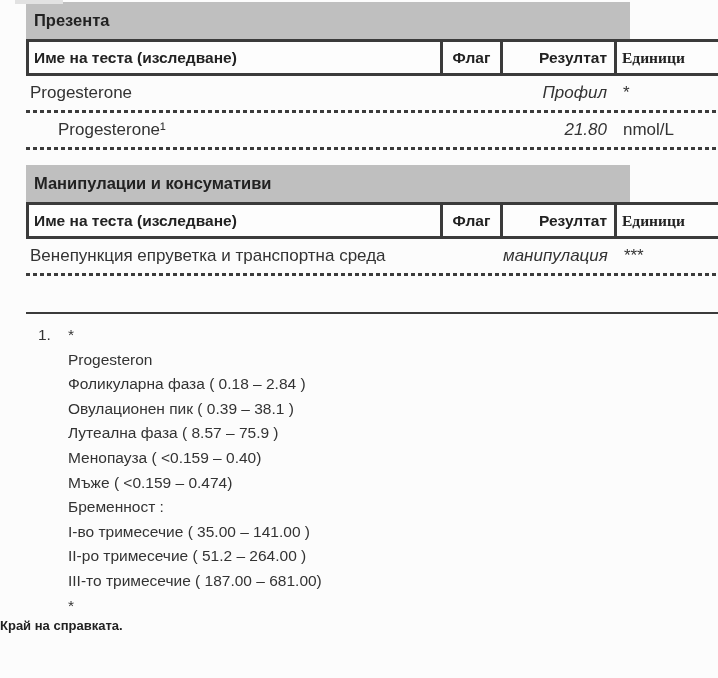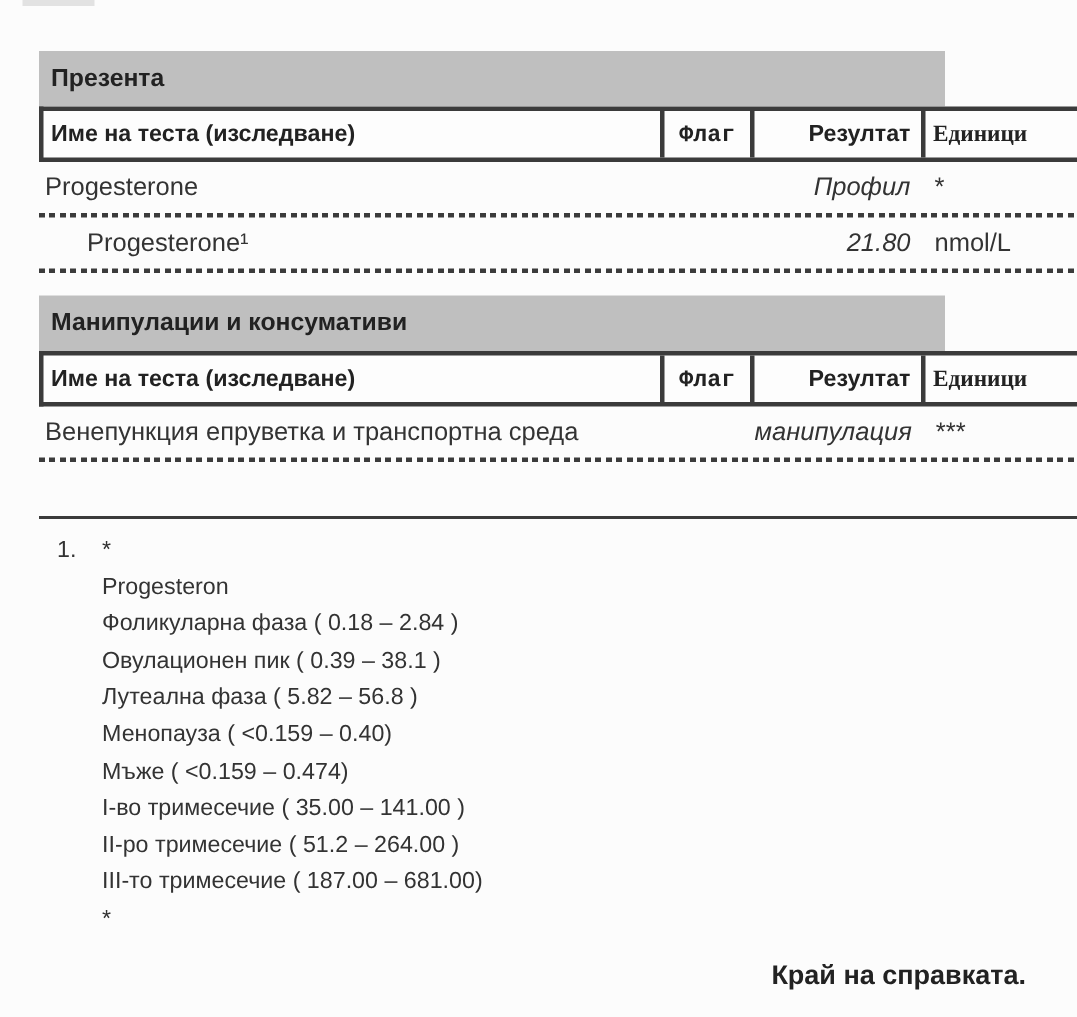--- a/index.html
+++ b/index.html
@@ -9,21 +9,21 @@
     font-family:"Liberation Sans", sans-serif;
     color:#303030;
     position:relative;
     overflow:hidden;
   }
   .artifact {
     position:absolute; left:15px; top:0;
     width:48px; height:4px;
     background:#e2e2e2;
   }
-  .doc { padding-top:34px; }
+  .doc { padding-top:2px; }
 
   .bar {
     margin-left:26px; width:604px; height:37px;
     background:#bfbfbf;
     display:flex; align-items:center;
     box-sizing:border-box; padding-left:8px;
     font-weight:bold; font-size:16.5px; color:#222;
   }
   .bar2 { margin-top:15px;text-align:right; }
 
@@ -36,21 +36,21 @@
     border-left:3px solid #3b3b3b;
     font-weight:bold; font-size:15.5px; color:#222;
     background:#fdfdfd;
   }
   .th {
     display:flex; align-items:center;
     box-sizing:border-box;
     border-right:3px solid #3b3b3b;
   }
   .th-name   { flex:0 0 414px; padding-left:5px; }
-  .th-flag   { flex:0 0 60px;  justify-content:center;font-family:Liberation Mono, monospace; }
+  .th-flag   { flex:0 0 60px;  justify-content:center; }
   .th-result { flex:0 0 114px; justify-content:flex-end; padding-right:7px; }
   .th-units  { flex:1 1 auto;  padding-left:5px; border-right:none;font-family:Liberation Serif, serif; }
 
   .row {
     margin-left:26px; width:692px; height:34px;
     display:flex; align-items:center;
     font-size:17px; color:#333;
     box-sizing:border-box;
   }
   .c { box-sizing:border-box; }
@@ -71,23 +71,22 @@
   }
 
   .footnote {
     display:flex;
     margin-left:38px; margin-top:9px;
     font-size:15.5px; line-height:24.6px; color:#333;
   }
   .fn-num { width:30px; }
 
   .footer {
-    margin-top:14px;
-    text-align:right; padding-right:34px;
-    font-weight:bold; font-size:18px; color:#222;
+    text-align:left; padding-right:34px;
+    font-weight:bold; font-size:13px; color:#222;
   }
 </style>
 </head>
 <body>
 
 <div class="artifact"></div>
 
 <div class="doc">
 
   <div class="bar">
@@ -138,23 +137,24 @@
 
   <div class="rule"></div>
 
   <div class="footnote">
     <div class="fn-num">1.</div>
     <div class="fn-lines">
       <div>*</div>
       <div>Progesteron</div>
       <div>Фоликуларна фаза ( 0.18 – 2.84 )</div>
       <div>Овулационен пик ( 0.39 – 38.1 )</div>
-      <div>Лутеална фаза ( 5.82 – 56.8 )</div>
+      <div>Лутеална фаза ( 8.57 – 75.9 )</div>
       <div>Менопауза ( &lt;0.159 – 0.40)</div>
       <div>Мъже ( &lt;0.159 – 0.474)</div>
+      <div>Бременност :</div>
       <div>I-во тримесечие ( 35.00 – 141.00 )</div>
       <div>II-ро тримесечие ( 51.2 – 264.00 )</div>
       <div>III-то тримесечие ( 187.00 – 681.00)</div>
       <div>*</div>
     </div>
   </div>
 
   <div class="footer">Край на справката.</div>
 
 </div>

